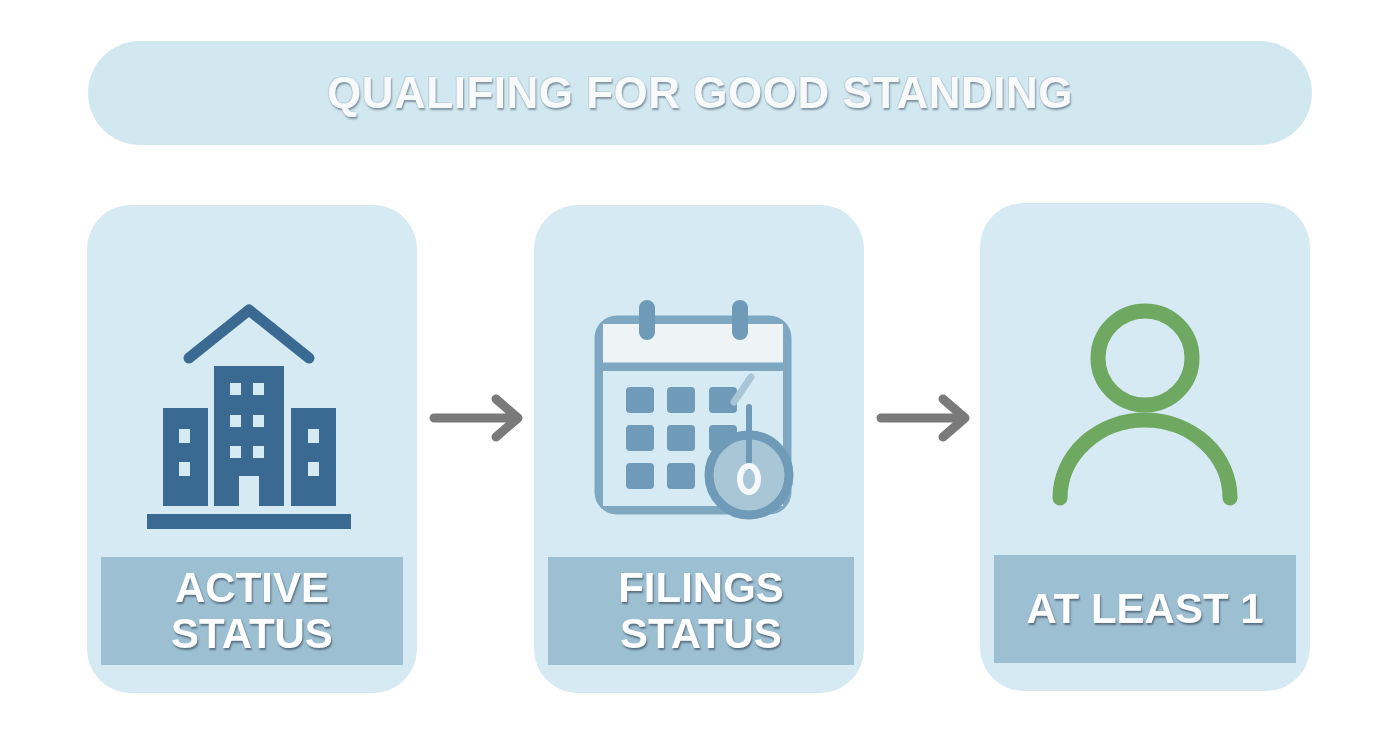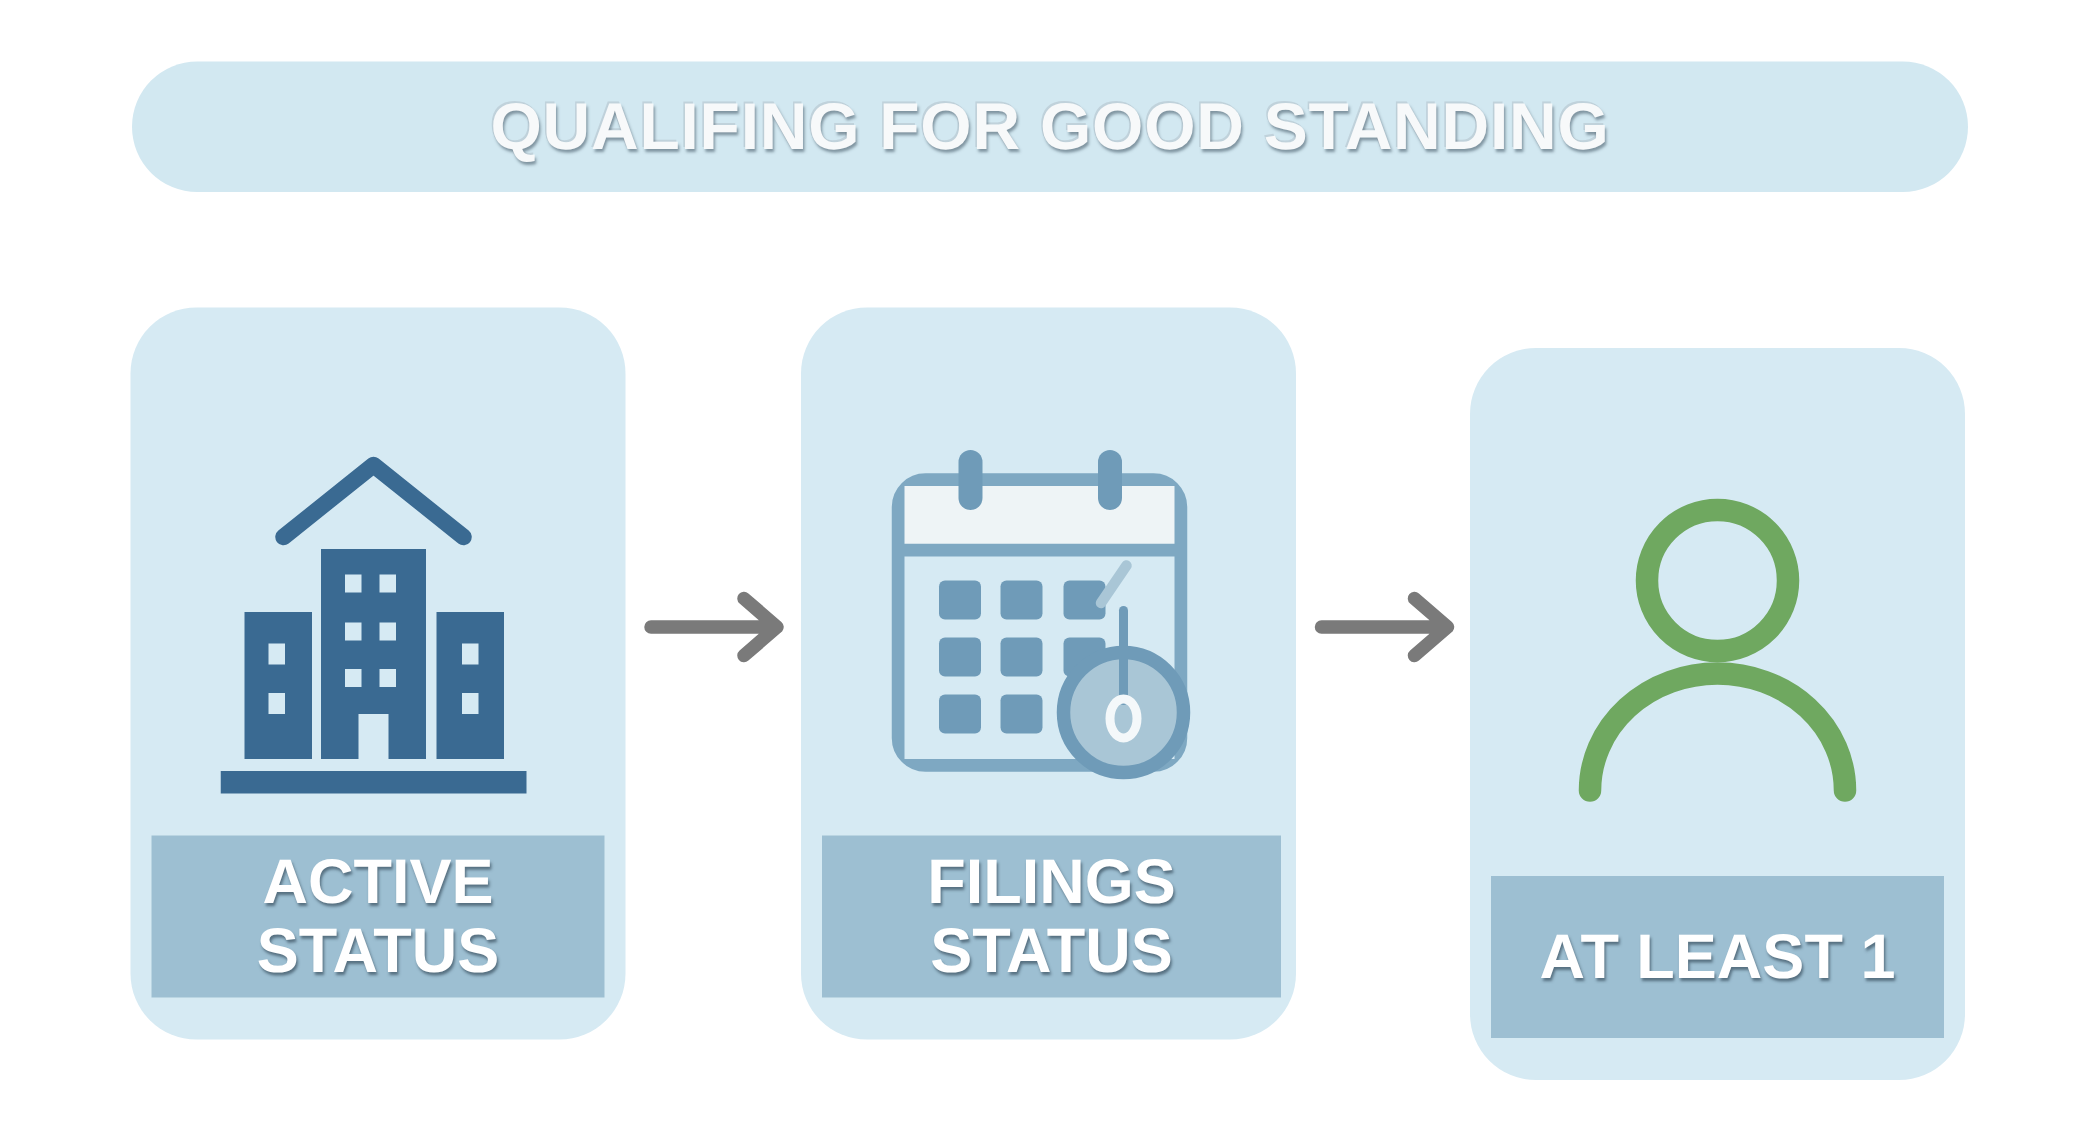--- a/index.html
+++ b/index.html
@@ -1,35 +1,35 @@
 <!DOCTYPE html>
 <html><head>
 <meta charset="utf-8">
 <style>
   html, body { margin: 0; padding: 0; }
   body {
     width: 1392px; height: 752px; background: #ffffff; position: relative; overflow: hidden;
     font-family: "Liberation Sans", "DejaVu Sans", sans-serif;
   }
   .title-bar {
-    position: absolute; left: 88px; top: 41px; width: 1224px; height: 87px;
+    position: absolute; left: 88px; top: 41px; width: 1224px; height: 104px;
     background: #d2e8f1; border-radius: 52px;
     display: flex; align-items: center; justify-content: center;
   }
   .title-text {
     color: #f7f9fa; font-size: 44px; font-weight: 700; letter-spacing: 0.5px;
     text-shadow: 1px 2px 2px rgba(60,80,95,0.55), -1px -1px 0 rgba(180,195,205,0.6);
   }
   .card {
     position: absolute; top: 205px; width: 330px; height: 488px;
     background: #d6eaf3; border-radius: 44px;
   }
   .card.c1 { left: 87px; }
   .card.c2 { left: 534px; }
-  .card.c3 { left: 980px; top: 203px; margin-top: 29px; }
+  .card.c3 { left: 980px; top: 203px; }
   .icon-wrap { position: absolute; left: 0; right: 0; top: 60px; height: 300px; display: flex; justify-content: center; align-items: center; }
   .label-box {
     position: absolute; left: 14px; right: 14px; top: 352px; height: 108px;
     background: #9dbfd2; display: flex; flex-direction: column; align-items: center; justify-content: center;
   }
   .card.c2 .label-box { left: 14px; right: 10px; }
   .label-line {
     color: #ffffff; font-size: 42px; font-weight: 700; line-height: 46px;
     text-shadow: 1px 2px 2px rgba(40,60,75,0.6);
   }

